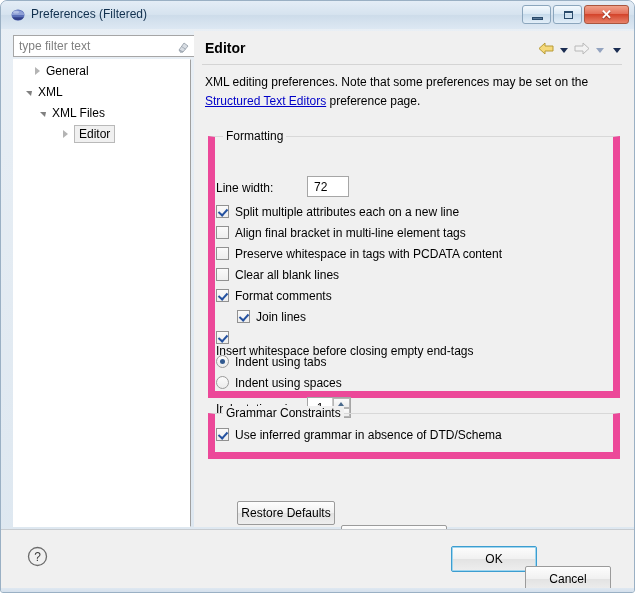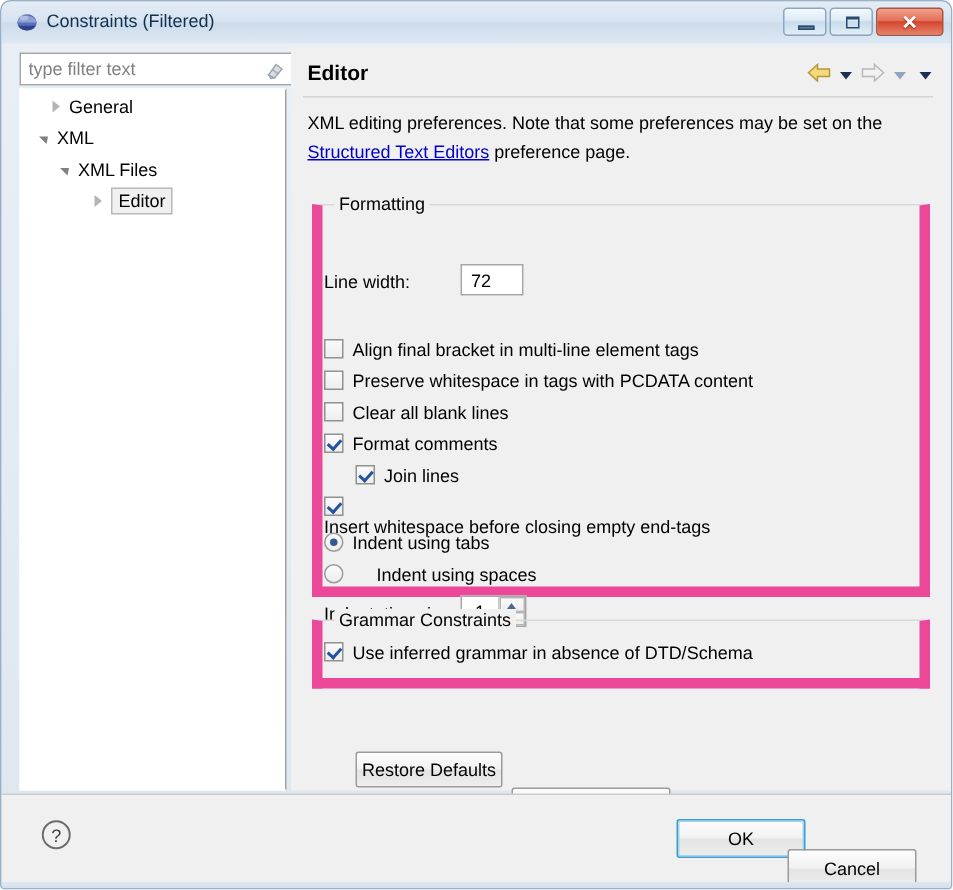--- a/index.html
+++ b/index.html
@@ -412,21 +412,21 @@
 
   <div class="titlebar">
     <span class="title-icon">
       <svg width="14" height="14" viewBox="0 0 14 14">
         <ellipse cx="7" cy="7" rx="6.5" ry="5.5" fill="#5b6fb8"></ellipse>
         <path d="M0.6 7 A6.5 5.5 0 0 1 13.4 7 Z" fill="#8e9fd6"></path>
         <path d="M1.2 9.2 A6.5 5.5 0 0 0 12.8 9.2 Z" fill="#32408a"></path>
         <ellipse cx="5" cy="4" rx="3" ry="1.6" fill="#b9c5e8" opacity="0.8"></ellipse>
       </svg>
     </span>
-    <span class="title-text">Constraints (Filtered)</span>
+    <span class="title-text">Preferences (Filtered)</span>
     <div class="winbtns">
       <div class="winbtn">
         <span class="glyph-min"></span>
       </div>
       <div class="winbtn">
         <span class="glyph-max"></span>
       </div>
       <div class="winbtn close">
         <span class="glyph-close">✕</span>
       </div>
@@ -503,20 +503,24 @@
         <span class="group-title">Formatting</span>
       </div>
 
       <div class="row" style="left:22px; top:150px;">
         <span>Line width:</span>
       </div>
       <div class="tinput" style="position:absolute; left:113px; top:145px; width:42px;">
         <span>72</span>
       </div>
 
+      <div class="row" style="left:22px; top:174px;">
+        <span class="cb checked"></span>
+        <span>Split multiple attributes each on a new line</span>
+      </div>
       <div class="row" style="left:22px; top:195px;">
         <span class="cb"></span>
         <span>Align final bracket in multi-line element tags</span>
       </div>
       <div class="row" style="left:22px; top:216px;">
         <span class="cb"></span>
         <span>Preserve whitespace in tags with PCDATA content</span>
       </div>
       <div class="row" style="left:22px; top:237px;">
         <span class="cb"></span>
@@ -532,21 +536,21 @@
       </div>
       <div class="row" style="left:22px; top:300px;flex-direction:column;">
         <span class="cb checked"></span>
         <span>Insert whitespace before closing empty end-tags</span>
       </div>
 
       <div class="row" style="left:22px; top:324px;">
         <span class="rb selected"></span>
         <span>Indent using tabs</span>
       </div>
-      <div class="row" style="left:22px; top:345px;gap:16px;">
+      <div class="row" style="left:22px; top:345px;">
         <span class="rb"></span>
         <span>Indent using spaces</span>
       </div>
 
       <div class="row" style="left:22px; top:371px;">
         <span>Indentation size:</span>
       </div>
       <div class="spin-wrap" style="position:absolute; left:113px; top:366px;">
         <span class="spin-val">1</span>
         <span class="spin-btns">

